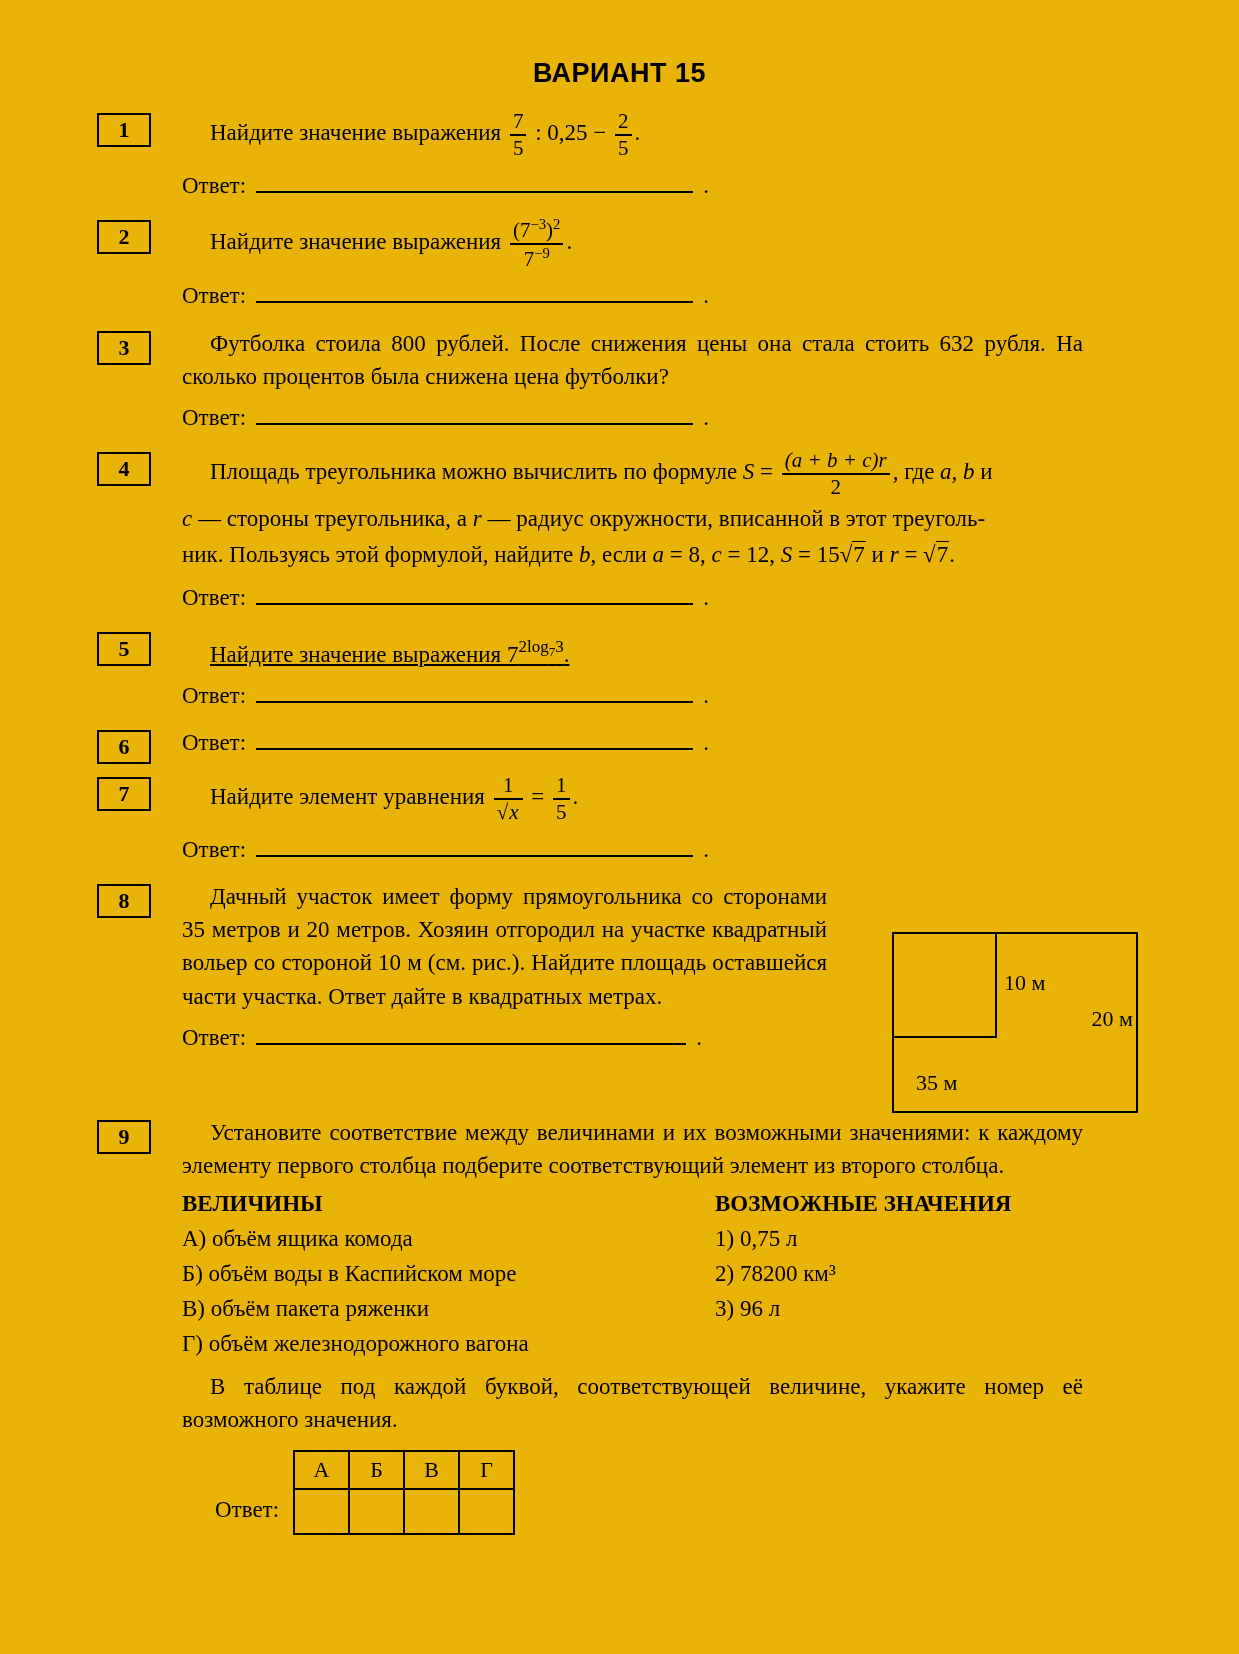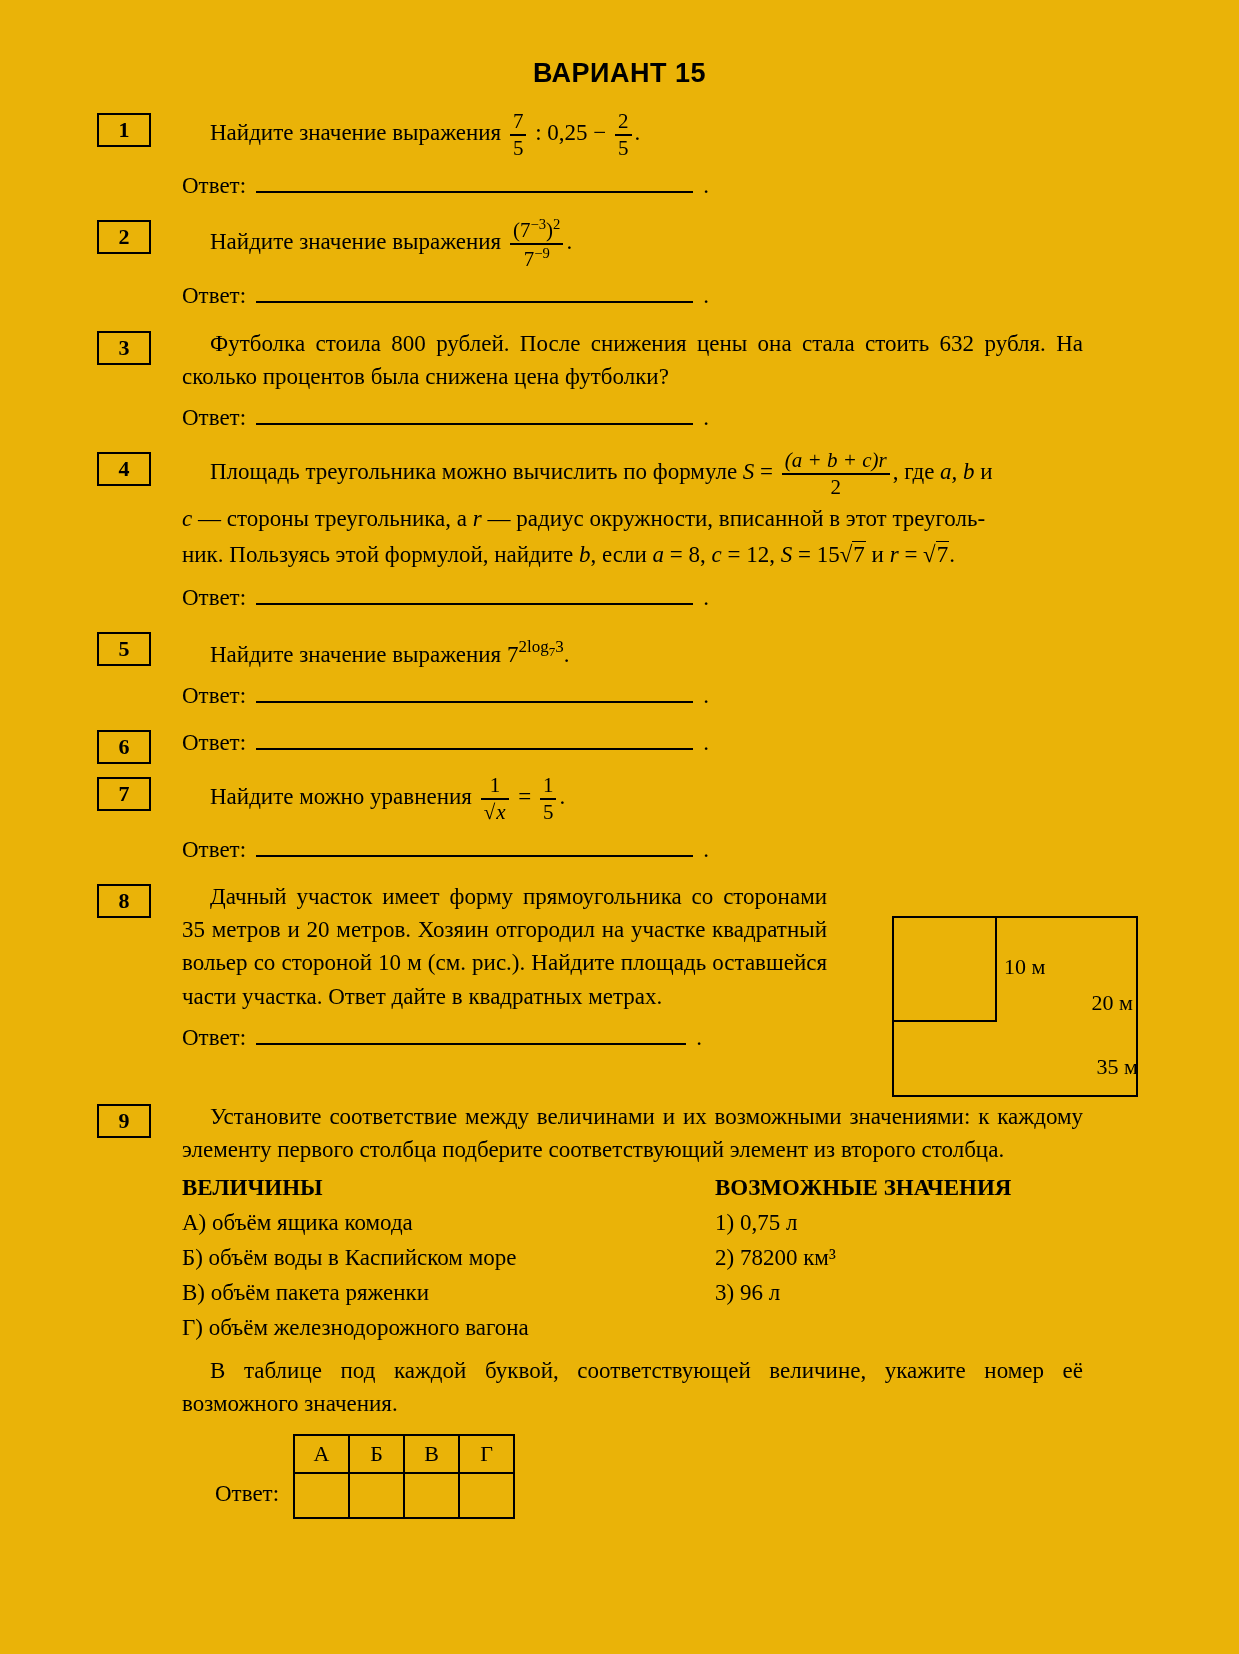--- a/index.html
+++ b/index.html
@@ -55,27 +55,27 @@
   .pow sub { font-size: 13px; }
 
   
   .answer { display: flex; align-items: baseline; width: 527px; margin-top: 8px; line-height: 1.44; }
   .answer .aline { flex: 1; border-bottom: 2px solid #000; height: 1.05em; margin-left: 10px; }
   .answer .adot { margin-left: 10px; }
 
   
   .t8row { display: flex; width: 958px; }
   .t8text { width: 645px; }
-  .t8fig { position: relative; width: 246px; height: 170px; margin-left: 65px; margin-top: 36px; flex-shrink: 0; }
+  .t8fig { position: relative; width: 246px; height: 170px; margin-left: 65px; margin-top: 52px; flex-shrink: 0; }
   .figrect { position: absolute; left: 0; top: 0; width: 246px; height: 181px; border: 2px solid #000; }
   .figsquare { position: absolute; left: 0; top: 0; width: 105px; height: 106px; border: 2px solid #000; }
   .figlbl { position: absolute; font-size: 22px; line-height: 1; white-space: nowrap; }
   .lbl10 { left: 112px; top: 40px; }
   .lbl20 { right: 5px; top: 76px; }
-  .lbl35 { left: 24px; right: 0; bottom: 8px; text-align: right; }
+  .lbl35 { left: 24px; right: 0; bottom: 8px; text-align: left; }
 
   
   .t9hdr { display: flex; font-weight: bold; margin-top: 4px; line-height: 1.55; }
   .t9row { display: flex; line-height: 1.52; }
   .t9l { width: 533px; }
   .t9r { flex: 1; }
   .tablerow { display: flex; align-items: flex-end; margin-top: 14px; margin-left: 33px; }
   .tablelabel { padding-bottom: 12px; }
   .atable { border-collapse: collapse; margin-left: 14px; }
   .atable td { border: 2px solid #000; width: 55px; text-align: center; font-size: 22px; }
@@ -145,21 +145,21 @@
         <span class="adot">.</span>
       </div>
     </div>
   </div>
 
   <div class="task">
     <div class="numbox">
       <span>5</span>
     </div>
     <div class="content">
-      <div class="segline" style="padding-top:10px;"><span class="t">Найдите значение выражения 7</span><sup class="pow"><span>2log</span><sub>7</sub><span>3</span></sup><span class="t">.</span></div>
+      <div class="segline" style="padding-top:10px;text-decoration:underline;"><span class="t">Найдите значение выражения 7</span><sup class="pow"><span>2log</span><sub>7</sub><span>3</span></sup><span class="t">.</span></div>
       <div class="answer">
         <span>Ответ:</span>
         <span class="aline"></span>
         <span class="adot">.</span>
       </div>
     </div>
   </div>
 
   <div class="task">
     <div class="numbox">
@@ -172,21 +172,21 @@
         <span class="adot">.</span>
       </div>
     </div>
   </div>
 
   <div class="task">
     <div class="numbox">
       <span>7</span>
     </div>
     <div class="content">
-      <div class="segline"><span class="t">Найдите можно уравнения </span><span class="frac"><span class="fn">1</span><span class="fd"><span class="sqrt m"><span class="rad">x</span></span></span></span><span class="t"> = </span><span class="frac"><span class="fn">1</span><span class="fd">5</span></span><span class="t">.</span></div>
+      <div class="segline"><span class="t">Найдите элемент уравнения </span><span class="frac"><span class="fn">1</span><span class="fd"><span class="sqrt m"><span class="rad">x</span></span></span></span><span class="t"> = </span><span class="frac"><span class="fn">1</span><span class="fd">5</span></span><span class="t">.</span></div>
       <div class="answer">
         <span>Ответ:</span>
         <span class="aline"></span>
         <span class="adot">.</span>
       </div>
     </div>
   </div>
 
   <div class="task">
     <div class="numbox">

